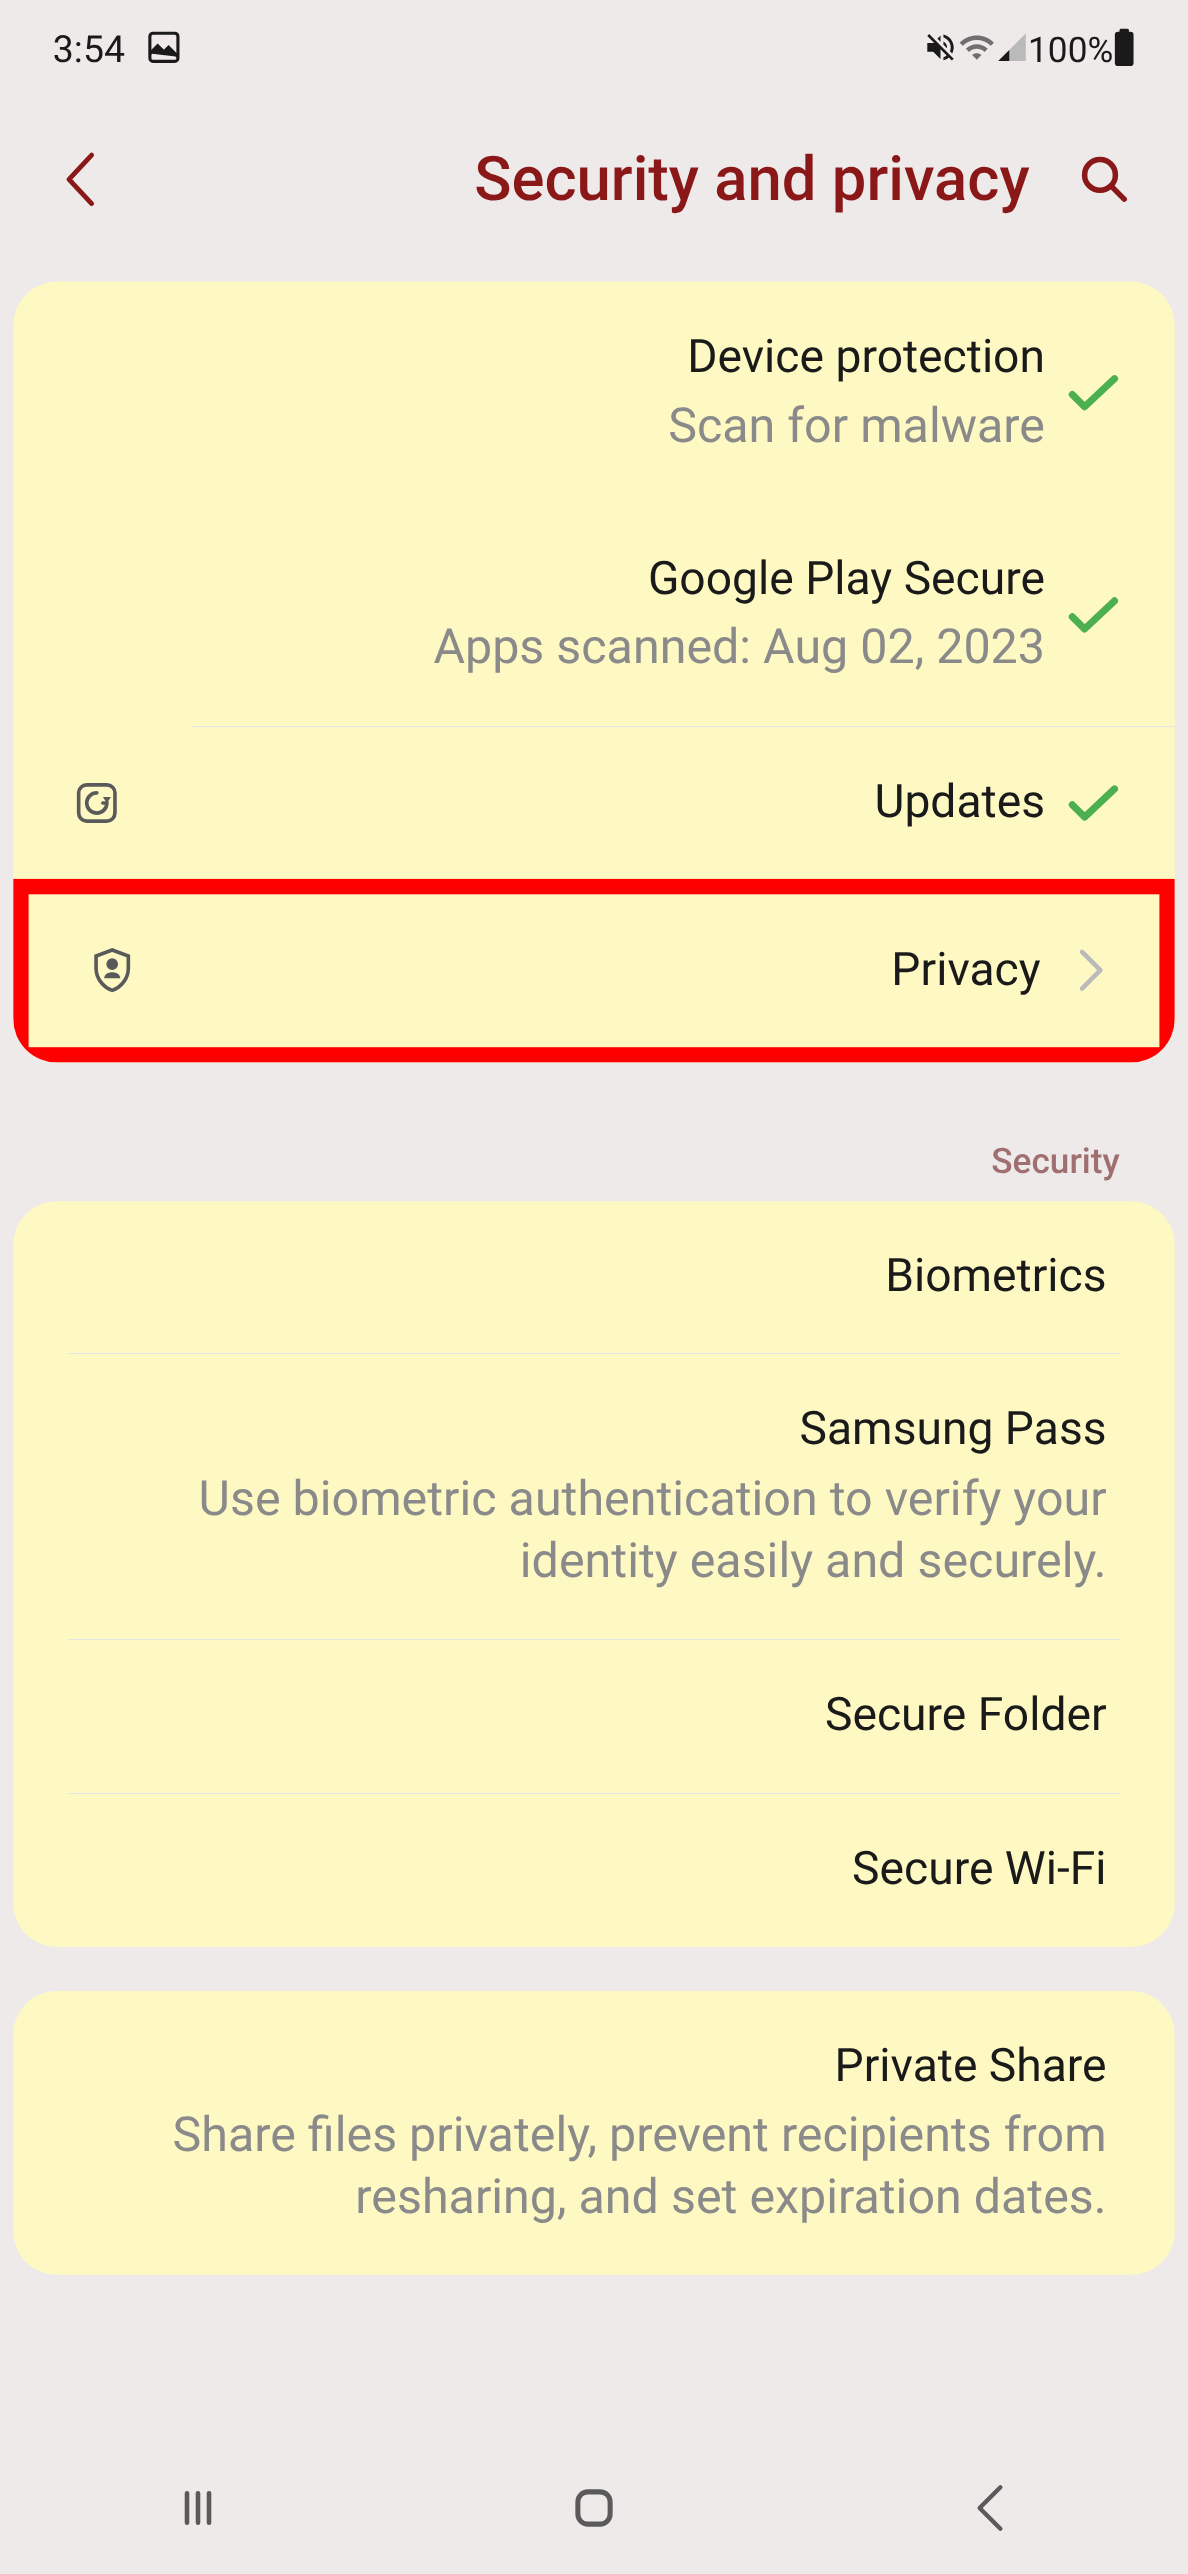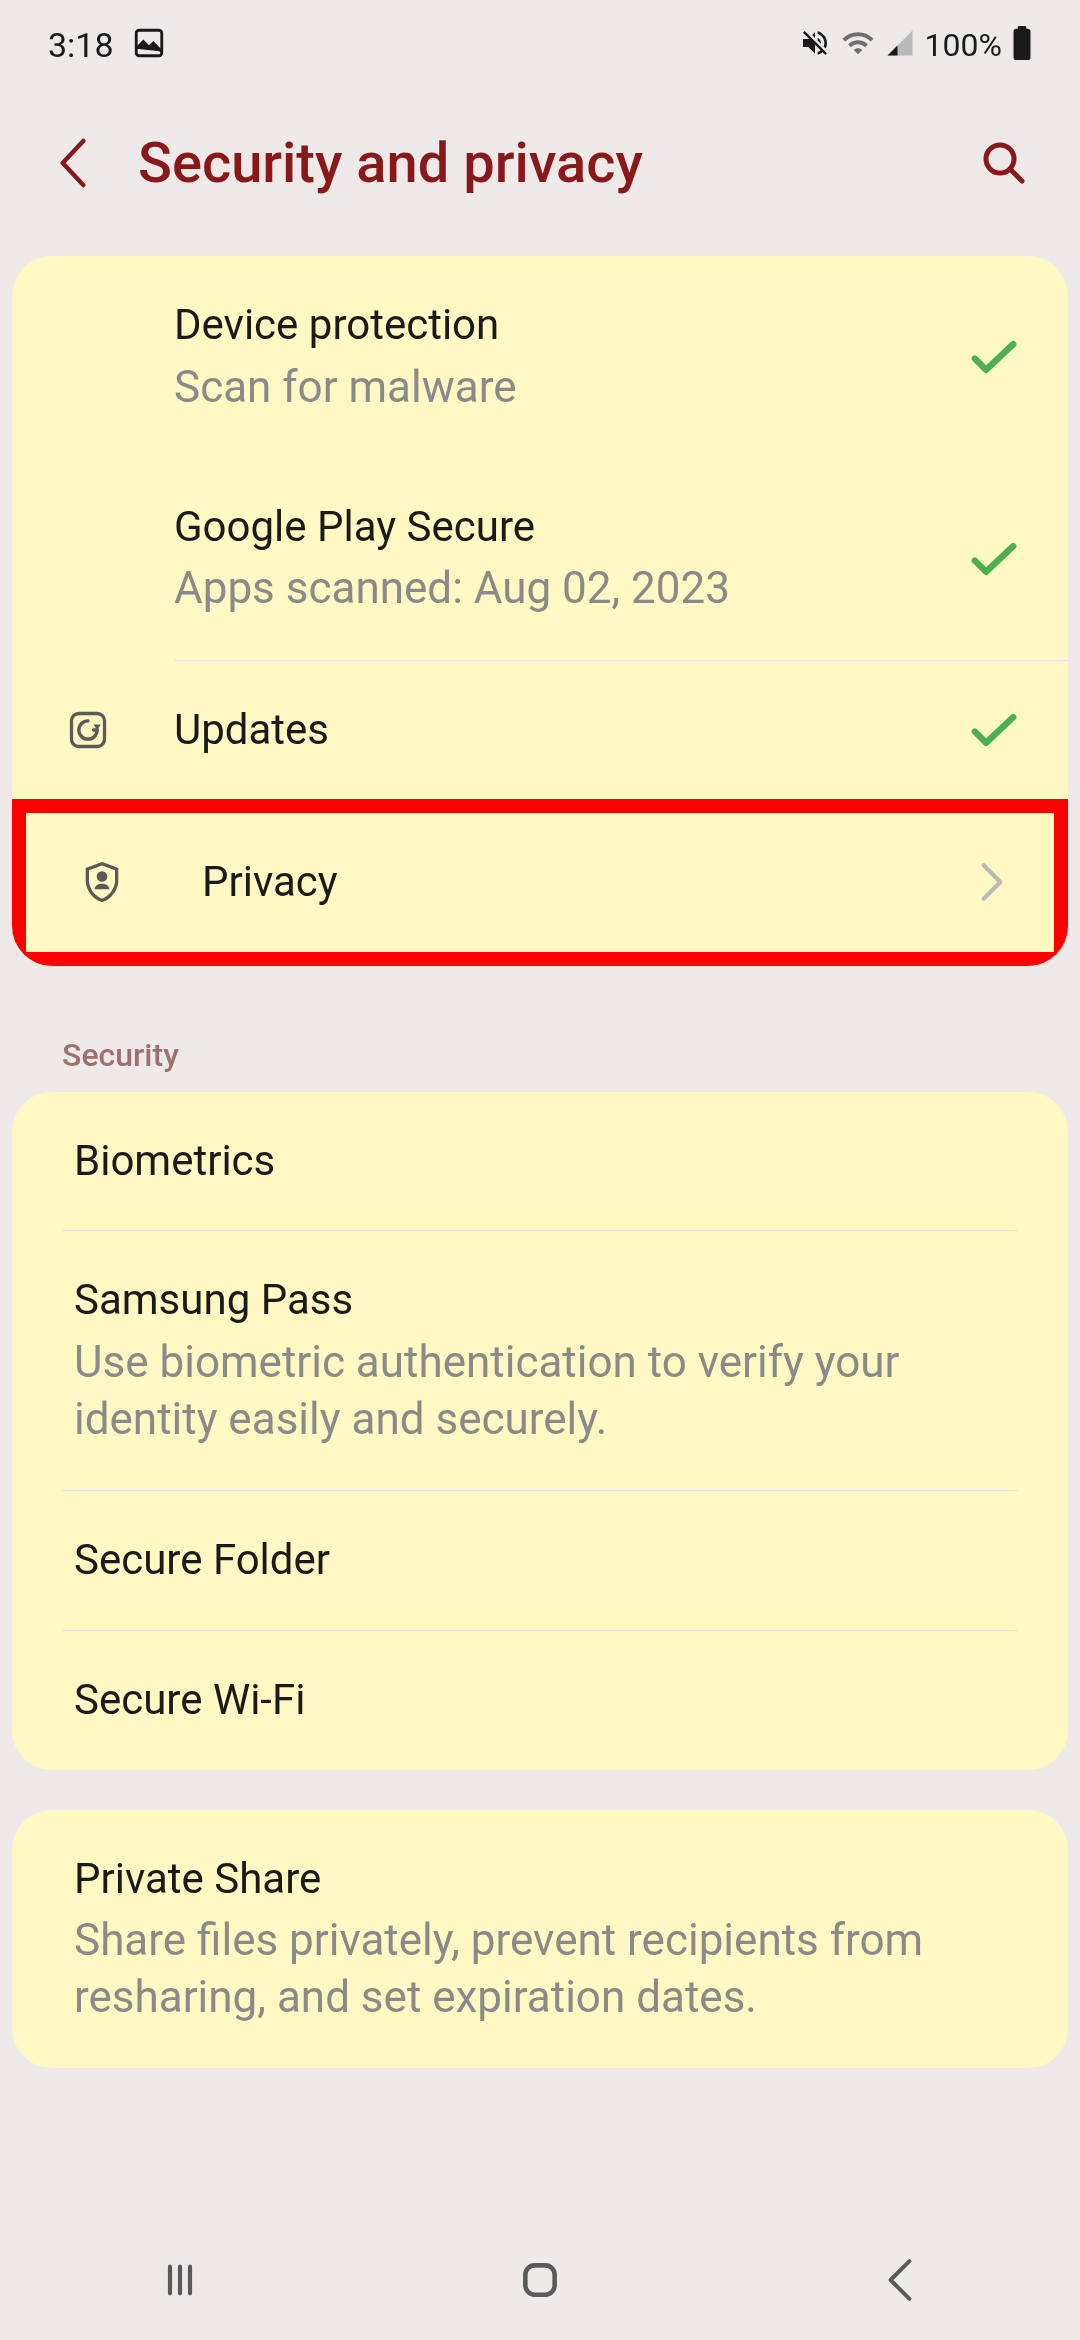--- a/index.html
+++ b/index.html
@@ -28,21 +28,20 @@
       gap: 18px;
     }
     .status-time {
       font-size: 34px;
       color: #1a1a1a;
       font-weight: 400;
     }
     .status-right {
       display: flex;
       align-items: center;
-      gap: 10px;
     }
     .battery-text {
       font-size: 32px;
       color: #1a1a1a;
     }
     .header {
       display: flex;
       align-items: center;
       padding: 40px 48px 60px 48px;
       gap: 40px;
@@ -153,28 +152,29 @@
     .nav-item {
       width: 60px;
       height: 60px;
       display: flex;
       align-items: center;
       justify-content: center;
     }
     .content-scroll {
       height: calc(100% - 210px);
       overflow: hidden;
+      text-align: right;
     }
   </style>
 </head>
 <body>
 
 <div class="status-bar">
   <div class="status-left">
-    <span class="status-time">3:18</span>
+    <span class="status-time">3:54</span>
     <span>
       <svg width="34" height="34" viewBox="0 0 24 24" fill="none" stroke="#1a1a1a" stroke-width="2">
         <rect x="3" y="3" width="18" height="18" rx="2"></rect>
         <path d="M3 16l5-5 4 4 3-3 6 6" fill="#1a1a1a"></path>
       </svg>
     </span>
   </div>
   <div class="status-right">
     <span>
       <svg width="32" height="32" viewBox="0 0 24 24" fill="#1a1a1a">

